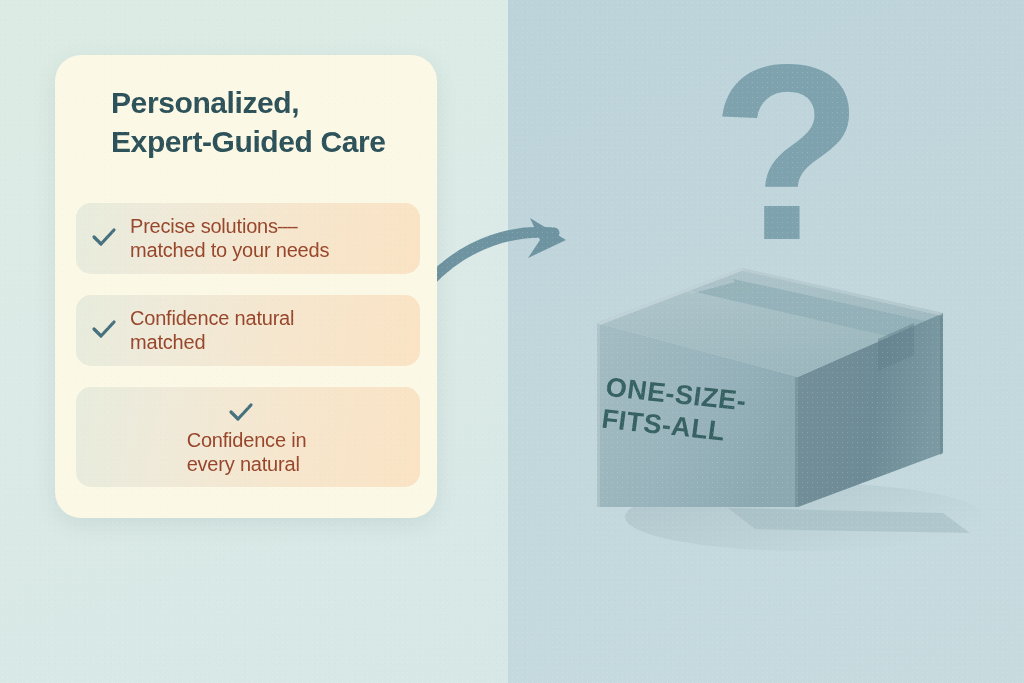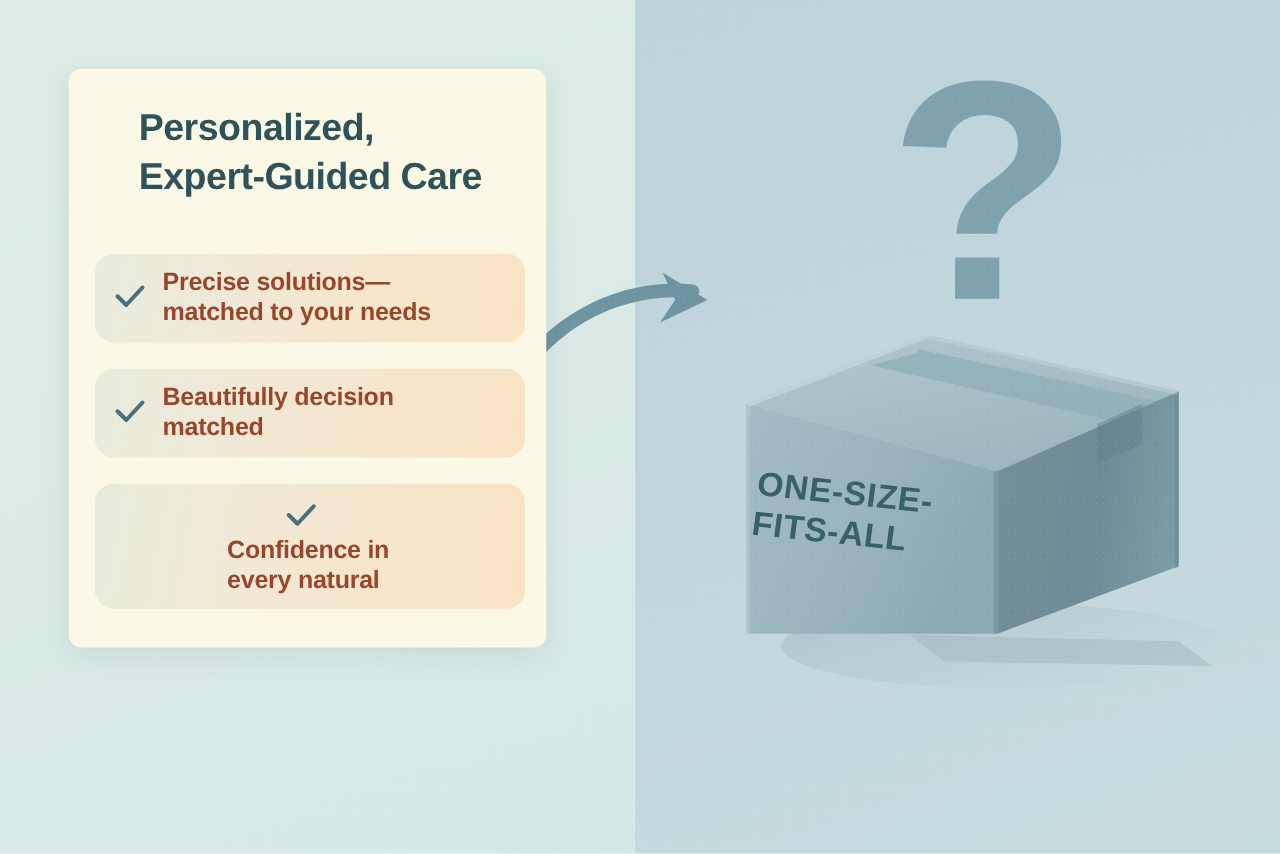--- a/index.html
+++ b/index.html
@@ -42,21 +42,21 @@
     background-size: 5px 5px, 7px 7px;
     background-position: 0 0, 3px 2px;
   }
 
   
   .card {
     position: absolute;
     left: 55px; top: 55px;
     width: 382px; height: 463px;
     background: #fcf8e6;
-    border-radius: 10px;
+    border-radius: 26px;
     box-shadow: 0 6px 22px rgba(60,90,85,.10);
     overflow: hidden;
   }
   .card-inner {
     position: relative;
     width: 100%;
     height: 100%;
     padding: 0;
   }
 
@@ -98,21 +98,20 @@
     margin-right: 11px;
     display: block;
   }
   .check svg { display: block; }
 
   .chip-text {
     color: #98462b;
     font-size: 20px;
     line-height: 1.22;
     letter-spacing: -0.2px;
-    font-weight: bold;
   }
 
   
   .arrow {
     position: absolute;
     left: 420px; top: 195px;
     width: 170px; height: 95px;
     pointer-events: none;
   }
 
@@ -243,21 +242,21 @@
           </span>
         </div>
 
         <div class="chip">
           <span class="check">
             <svg width="30" height="30" viewBox="0 0 30 30" xmlns="http://www.w3.org/2000/svg">
               <path d="M5 14 L12 21 L25 7" stroke="#46707d" stroke-width="3.2" fill="none" stroke-linecap="round" stroke-linejoin="round"></path>
             </svg>
           </span>
           <span class="chip-text">
-            <span>Beautifully decision</span><br>
+            <span>Confidence natural</span><br>
             <span>matched</span>
           </span>
         </div>
 
         <div class="chip">
           <span class="check">
             <svg width="30" height="30" viewBox="0 0 30 30" xmlns="http://www.w3.org/2000/svg">
               <path d="M5 14 L12 21 L25 7" stroke="#46707d" stroke-width="3.2" fill="none" stroke-linecap="round" stroke-linejoin="round"></path>
             </svg>
           </span>

